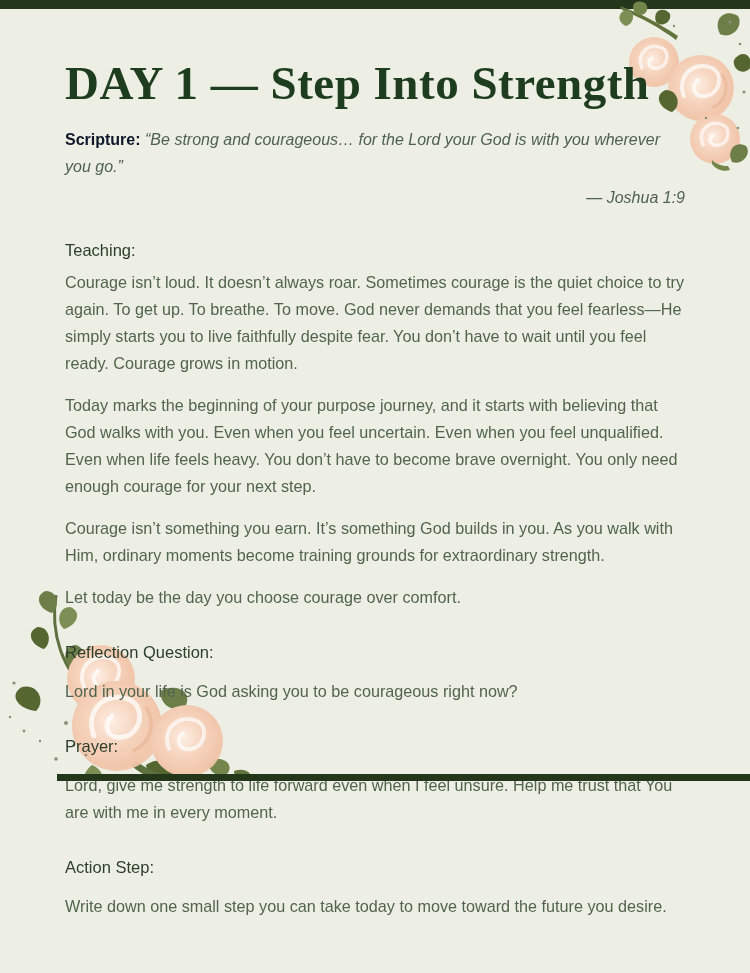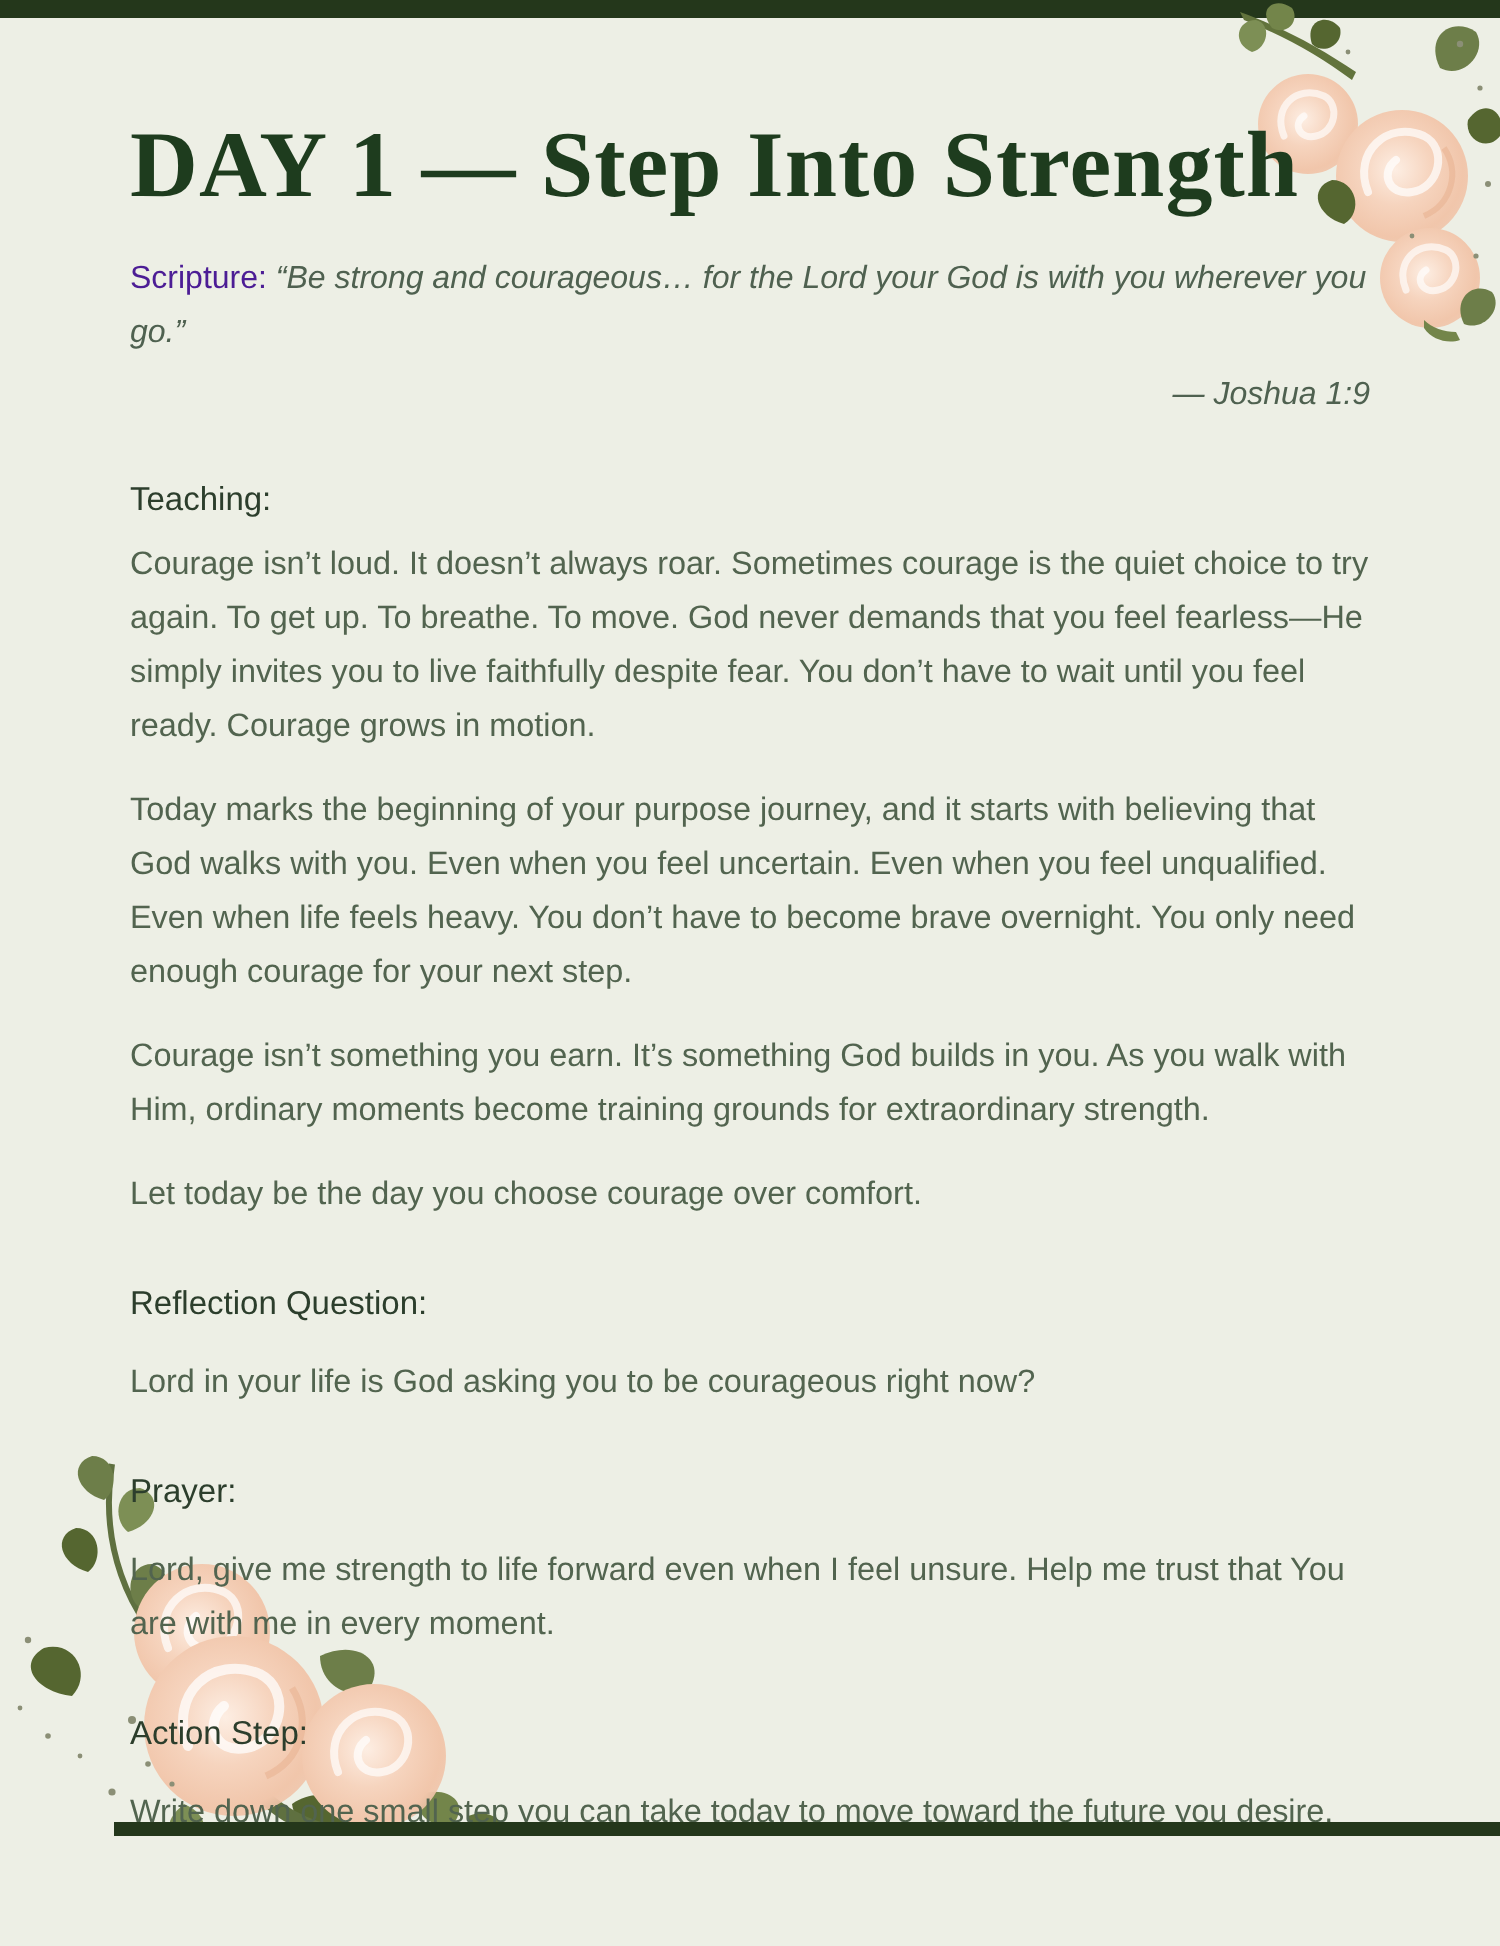--- a/index.html
+++ b/index.html
@@ -2,31 +2,31 @@
 <html><head>
 <meta charset="utf-8">
 <style>
   html,body{margin:0;padding:0;}
   body{
     width:750px;height:973px;position:relative;overflow:hidden;
     background:#edefe5;
     font-family:"Liberation Sans","DejaVu Sans",sans-serif;
     -webkit-font-smoothing:antialiased;
   }
-  .page{position:relative;width:750px;height:918px;}
+  .page{position:relative;width:750px;height:781px;}
   .top-bar{position:absolute;top:0;left:0;width:100%;height:9px;background:#24371b;}
   .bottom-bar{position:absolute;bottom:0;left:57px;right:0;height:7px;background:#24371b;}
   .content{position:absolute;top:9px;left:65px;width:620px;}
   h1.title{
     font-family:"Liberation Serif","DejaVu Serif",serif;
     font-weight:bold;color:#1e3c1e;font-size:47px;line-height:1.12;
     margin:48px 0 16px 0;letter-spacing:0.5px;white-space:nowrap;
   }
   .scripture{margin:0 0 4px 0;font-size:16px;line-height:27px;color:#4f6150;}
-  .scripture .lbl{font-weight:normal;font-style:normal;color:#4c1d95;}
+  .scripture .lbl{font-weight:bold;font-style:normal;color:#0f172a;}
   .scripture .quote{font-style:italic;}
   .scripture-ref{margin:0;font-size:16px;line-height:27px;font-style:italic;color:#4f6150;text-align:right;}
   h2.sec{
     font-size:16.5px;font-weight:normal;color:#2c3e2c;
     margin:30px 0 8px 0;line-height:22px;
   }
   h2.sec.first{margin-top:28px;}
   p.body{font-size:16.2px;line-height:27px;color:#52644f;margin:0 0 15px 0;}
   p.body.last{margin-bottom:0;margin-top:15px;}
   .lines{margin-top:30px;width:612px;}
@@ -138,21 +138,21 @@
 
     <h1 class="title">DAY 1 — Step Into Strength</h1>
 
     <p class="scripture">
       <span class="lbl">Scripture:</span>
       <span class="quote">“Be strong and courageous… for the Lord your God is with you wherever you go.”</span>
     </p>
     <p class="scripture-ref">— Joshua 1:9</p>
 
     <h2 class="sec first">Teaching:</h2>
-    <p class="body">Courage isn’t loud. It doesn’t always roar. Sometimes courage is the quiet choice to try again. To get up. To breathe. To move. God never demands that you feel fearless—He simply invites you to live faithfully despite fear. You don’t have to wait until you feel ready. Courage grows in motion.</p>
+    <p class="body">Courage isn’t loud. It doesn’t always roar. Sometimes courage is the quiet choice to try again. To get up. To breathe. To move. God never demands that you feel fearless—He simply starts you to live faithfully despite fear. You don’t have to wait until you feel ready. Courage grows in motion.</p>
     <p class="body">Today marks the beginning of your purpose journey, and it starts with believing that God walks with you. Even when you feel uncertain. Even when you feel unqualified. Even when life feels heavy. You don’t have to become brave overnight. You only need enough courage for your next step.</p>
     <p class="body">Courage isn’t something you earn. It’s something God builds in you. As you walk with Him, ordinary moments become training grounds for extraordinary strength.</p>
     <p class="body last">Let today be the day you choose courage over comfort.</p>
 
     <h2 class="sec">Reflection Question:</h2>
     <p class="body last">Lord in your life is God asking you to be courageous right now?</p>
 
     <h2 class="sec">Prayer:</h2>
     <p class="body last">Lord, give me strength to life forward even when I feel unsure. Help me trust that You are with me in every moment.</p>
 

